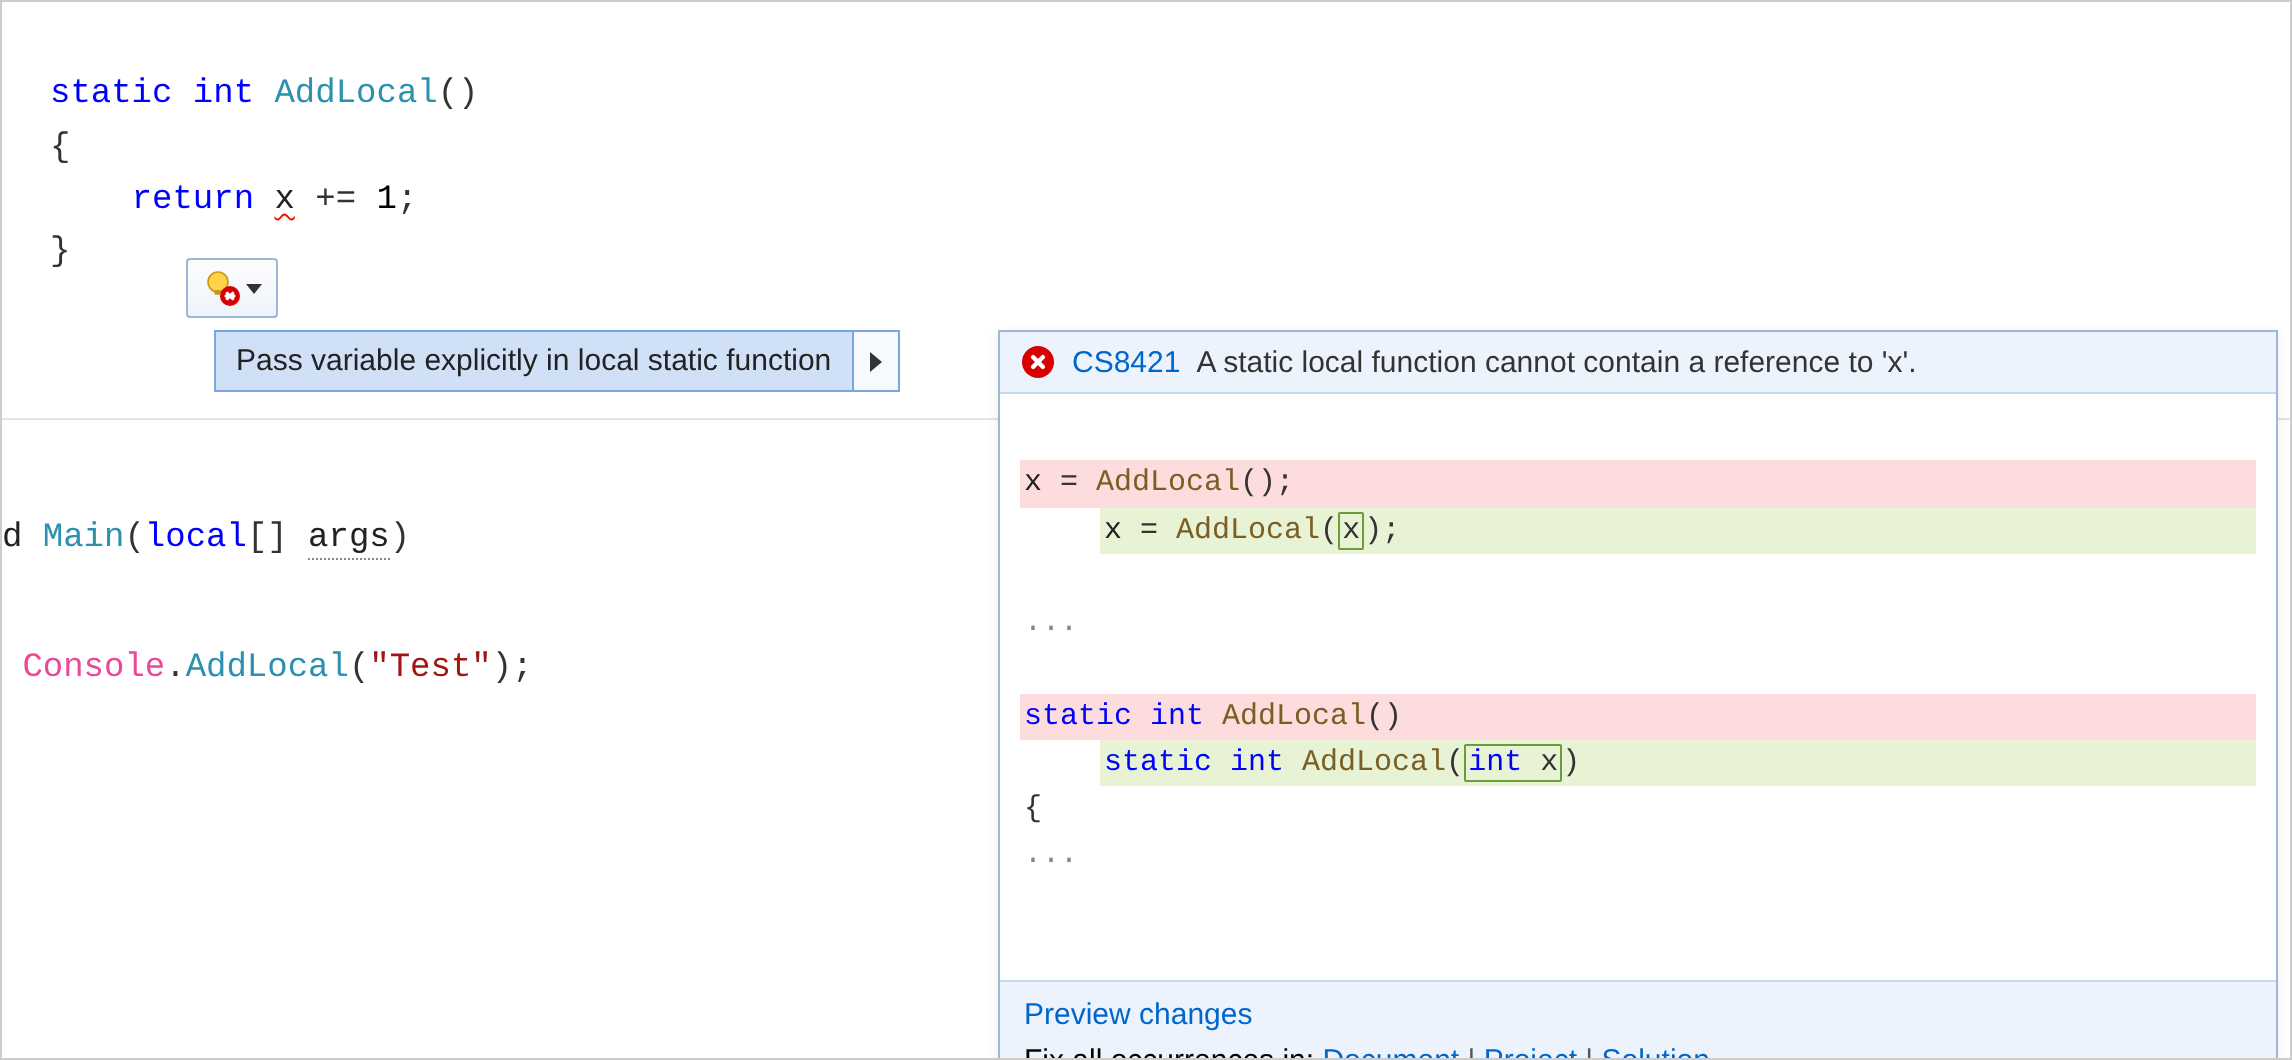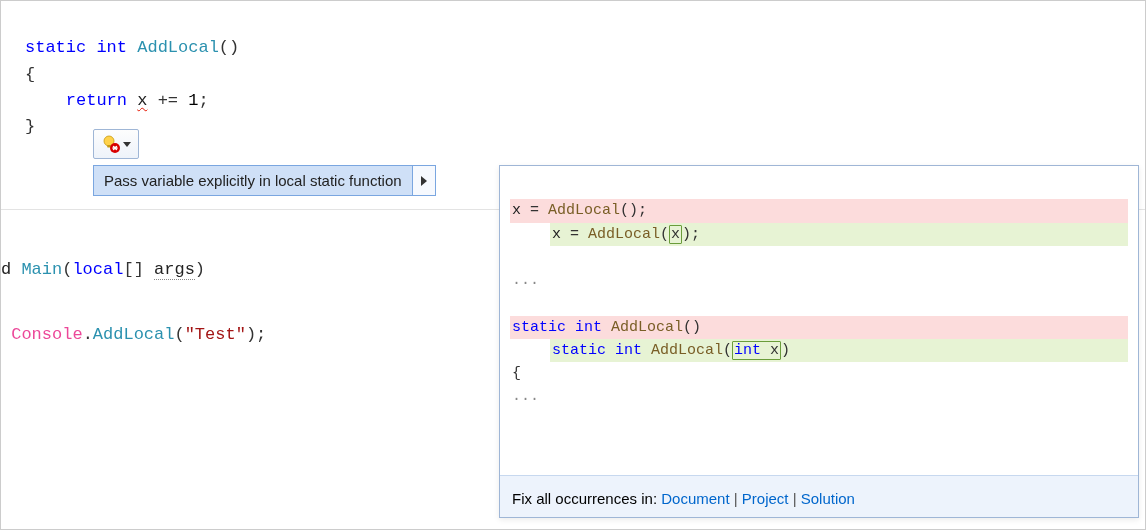--- a/index.html
+++ b/index.html
@@ -51,21 +51,21 @@
     cursor: pointer;
   }
   .lightbulb .bulb {
     width: 18px; height: 18px; position: relative;
   }
   .lightbulb .arrow {
     width: 0; height: 0; border-left: 4px solid transparent; border-right: 4px solid transparent; border-top: 5px solid #333;
   }
   .fix-menu {
     position: absolute;
-    left: 92px;
+    left: 106px;
     top: 164px;
     display: flex;
     font-family: "Segoe UI", Arial, sans-serif;
     font-size: 15px;
   }
   .fix-option {
     background: #cfe0f7;
     border: 1px solid #7aa6e0;
     border-right: none;
     padding: 6px 10px;
@@ -107,21 +107,21 @@
     border-bottom: 1px solid #c7d8ef;
     color: #333;
   }
   .error-header .err-icon {
     width: 18px; height: 18px; flex-shrink: 0;
   }
   .error-code { color: #0066cc; cursor: pointer; }
   .diff {
     font-family: Consolas, "Courier New", monospace;
     font-size: 15px;
-    padding: 10px 10px 20px 10px;
+    padding: 10px 10px 4px 10px;
     line-height: 1.55;
     white-space: pre;
     color: #333;
   }
   .diff-line { display:block; padding: 0 2px; }
   .del { background: #fcdcdc; }
   .add { background: #e7f3d4; margin-left: 40px; }
   .boxed { border: 1px solid #6a9c3a; padding: 0 1px; border-radius: 1px; }
   .ellips { color: #888; }
   .preview-footer {
@@ -176,25 +176,37 @@
 </div>
 
 <div class="fix-menu">
   <div class="fix-option">Pass variable explicitly in local static function</div>
   <div class="fix-expand">
     <span class="tri"></span>
   </div>
 </div>
 
 <div class="preview-panel">
+  <div class="error-header">
+    <span class="err-icon">
+      <svg viewBox="0 0 18 18" width="18" height="18">
+        <circle cx="9" cy="9" r="8" fill="#d80000"></circle>
+        <rect x="4.5" y="7.9" width="9" height="2.2" rx="1" fill="#fff" transform="rotate(45 9 9)"></rect>
+        <rect x="4.5" y="7.9" width="9" height="2.2" rx="1" fill="#fff" transform="rotate(-45 9 9)"></rect>
+      </svg>
+    </span>
+    <span class="error-code">CS8421</span>
+    <span>A static local function cannot contain a reference to 'x'.</span>
+  </div>
 
   <div class="diff">
 <span class="diff-line del"><span class="plain">x</span><span> = </span><span style="color:#795e26">AddLocal</span><span>();</span></span><span class="diff-line add"><span class="plain">x</span><span> = </span><span style="color:#795e26">AddLocal</span><span>(</span><span class="boxed">x</span><span>);</span></span>
 <span class="diff-line"><span class="ellips">...</span></span>
 <span class="diff-line del"><span class="kw">static</span><span class="kw"> int </span><span style="color:#795e26">AddLocal</span><span>()</span></span><span class="diff-line add"><span class="kw">static</span><span class="kw"> int </span><span style="color:#795e26">AddLocal</span><span>(</span><span class="boxed"><span class="kw">int</span> x</span><span>)</span></span><span class="diff-line">{</span><span class="diff-line"><span class="ellips">...</span></span>
   </div>
 
   <div class="preview-footer">
+    <div><span class="preview-link">Preview changes</span></div>
     <div style="margin-top:6px;">
       <span>Fix all occurrences in: </span><span class="preview-link">Document</span><span class="sep"> | </span><span class="preview-link">Project</span><span class="sep"> | </span><span class="preview-link">Solution</span>
     </div>
   </div>
 </div>
 
 </body></html>

